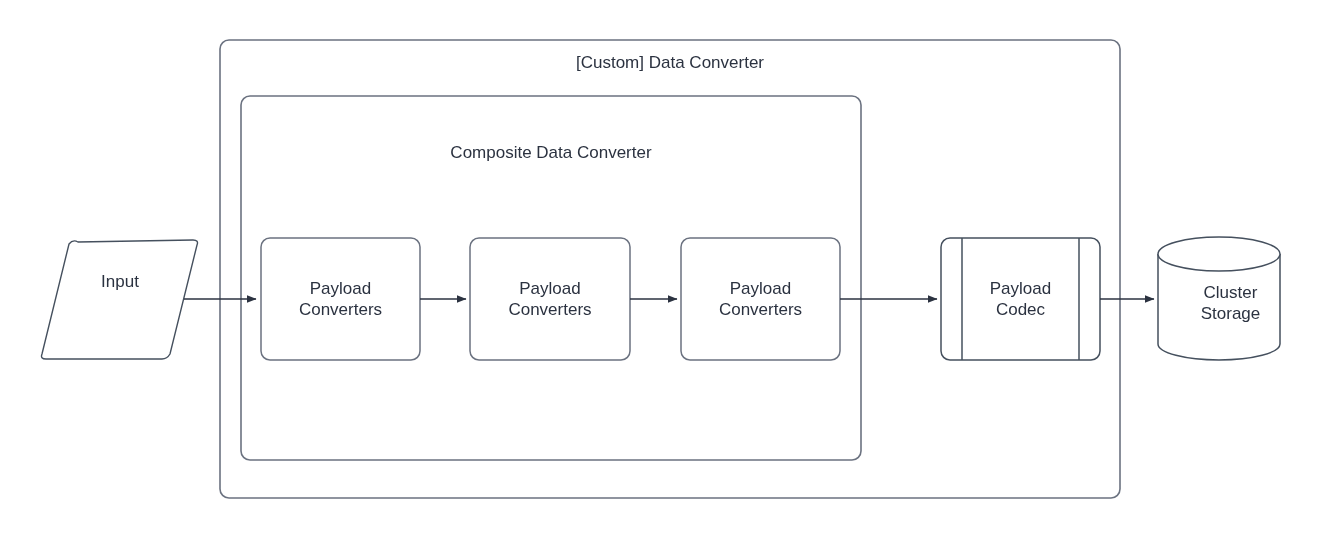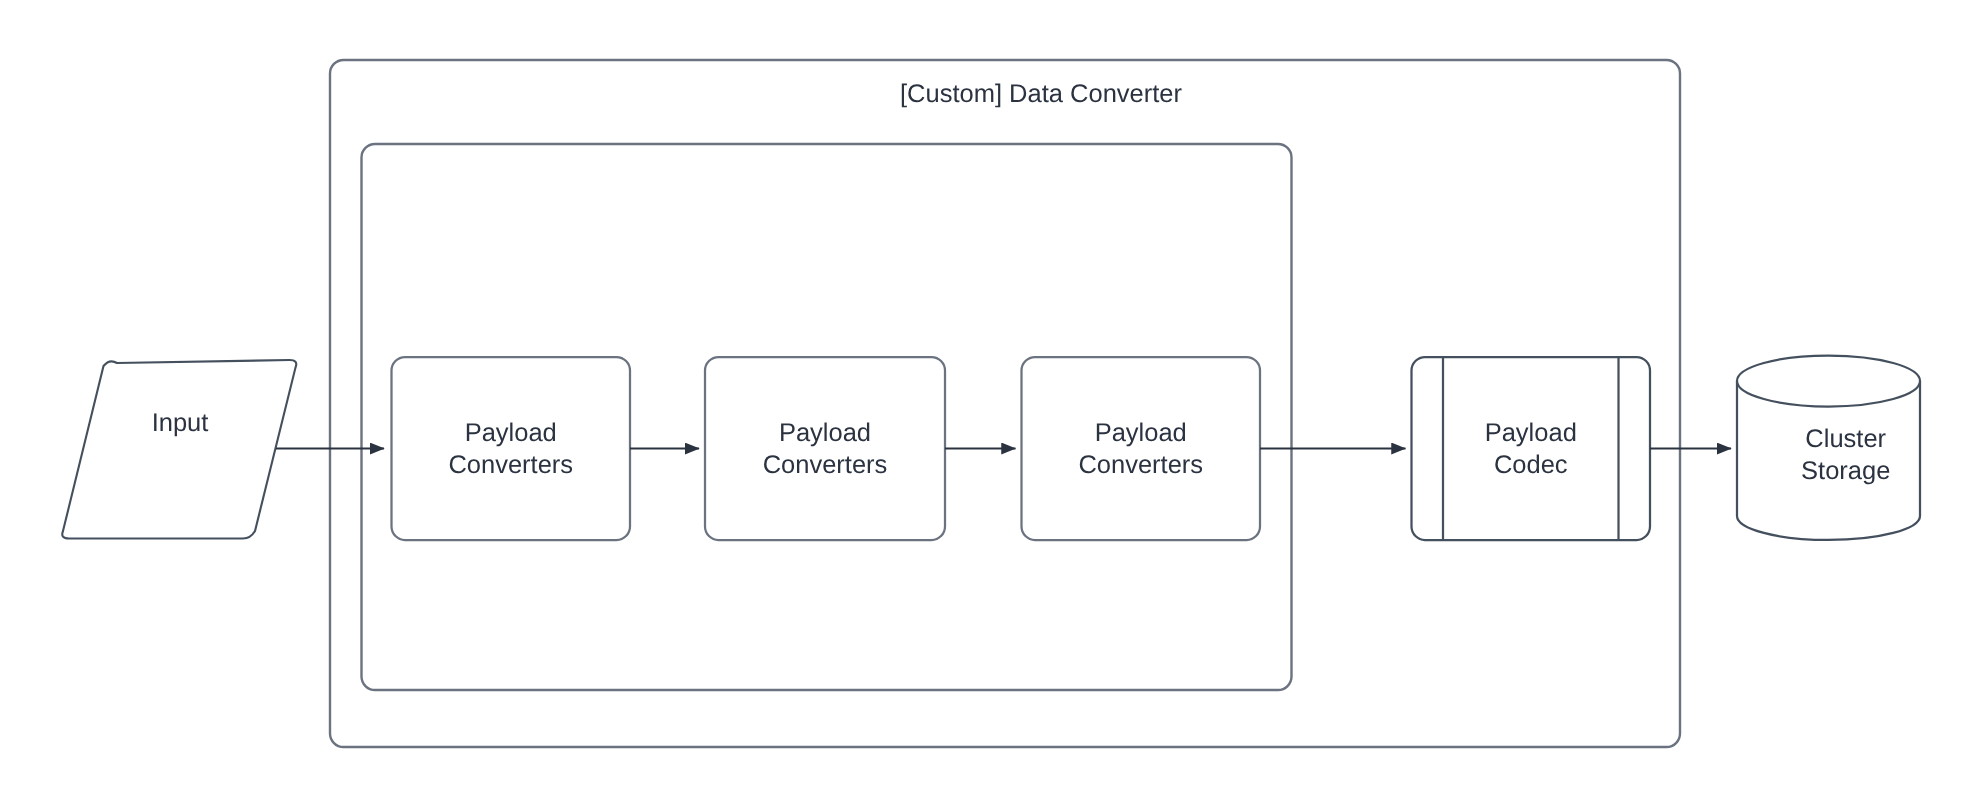--- a/index.html
+++ b/index.html
@@ -33,21 +33,20 @@
     text-align: center;
     white-space: pre-line;
     display: flex;
     align-items: center;
     justify-content: center;
     pointer-events: none;
   }
   .container-title {
     font-size: 17px;
     line-height: 22px;
-    padding-left: 24px;
   }
 </style>
 </head>
 <body>
 
 <div id="canvas">
 
   <svg class="svg-layer" viewBox="0 0 1320 540" xmlns="http://www.w3.org/2000/svg">
     <defs>
       <marker id="arrowhead" markerWidth="10" markerHeight="8" refX="9.5" refY="4" orient="auto" markerUnits="userSpaceOnUse">
@@ -95,20 +94,21 @@
 
     <line x1="630" y1="299" x2="677" y2="299" stroke="#2b3240" stroke-width="1.4" marker-end="url(#arrowhead)"></line>
 
     <line x1="840" y1="299" x2="937" y2="299" stroke="#2b3240" stroke-width="1.4" marker-end="url(#arrowhead)"></line>
 
     <line x1="1100" y1="299" x2="1154" y2="299" stroke="#2b3240" stroke-width="1.4" marker-end="url(#arrowhead)"></line>
   </svg>
 
   <div class="label container-title" style="left:220px; top:50px; width:900px; height:26px;">[Custom] Data Converter</div>
 
+  <div class="label container-title" style="left:241px; top:140px; width:620px; height:26px;">Composite Data Converter</div>
 
   <div class="label" style="left:40px; top:221px; width:160px; height:121px;">Input</div>
 
   <div class="label" style="left:261px; top:238px; width:159px; height:122px;">Payload
 Converters</div>
 
   <div class="label" style="left:470px; top:238px; width:160px; height:122px;">Payload
 Converters</div>
 
   <div class="label" style="left:681px; top:238px; width:159px; height:122px;">Payload

